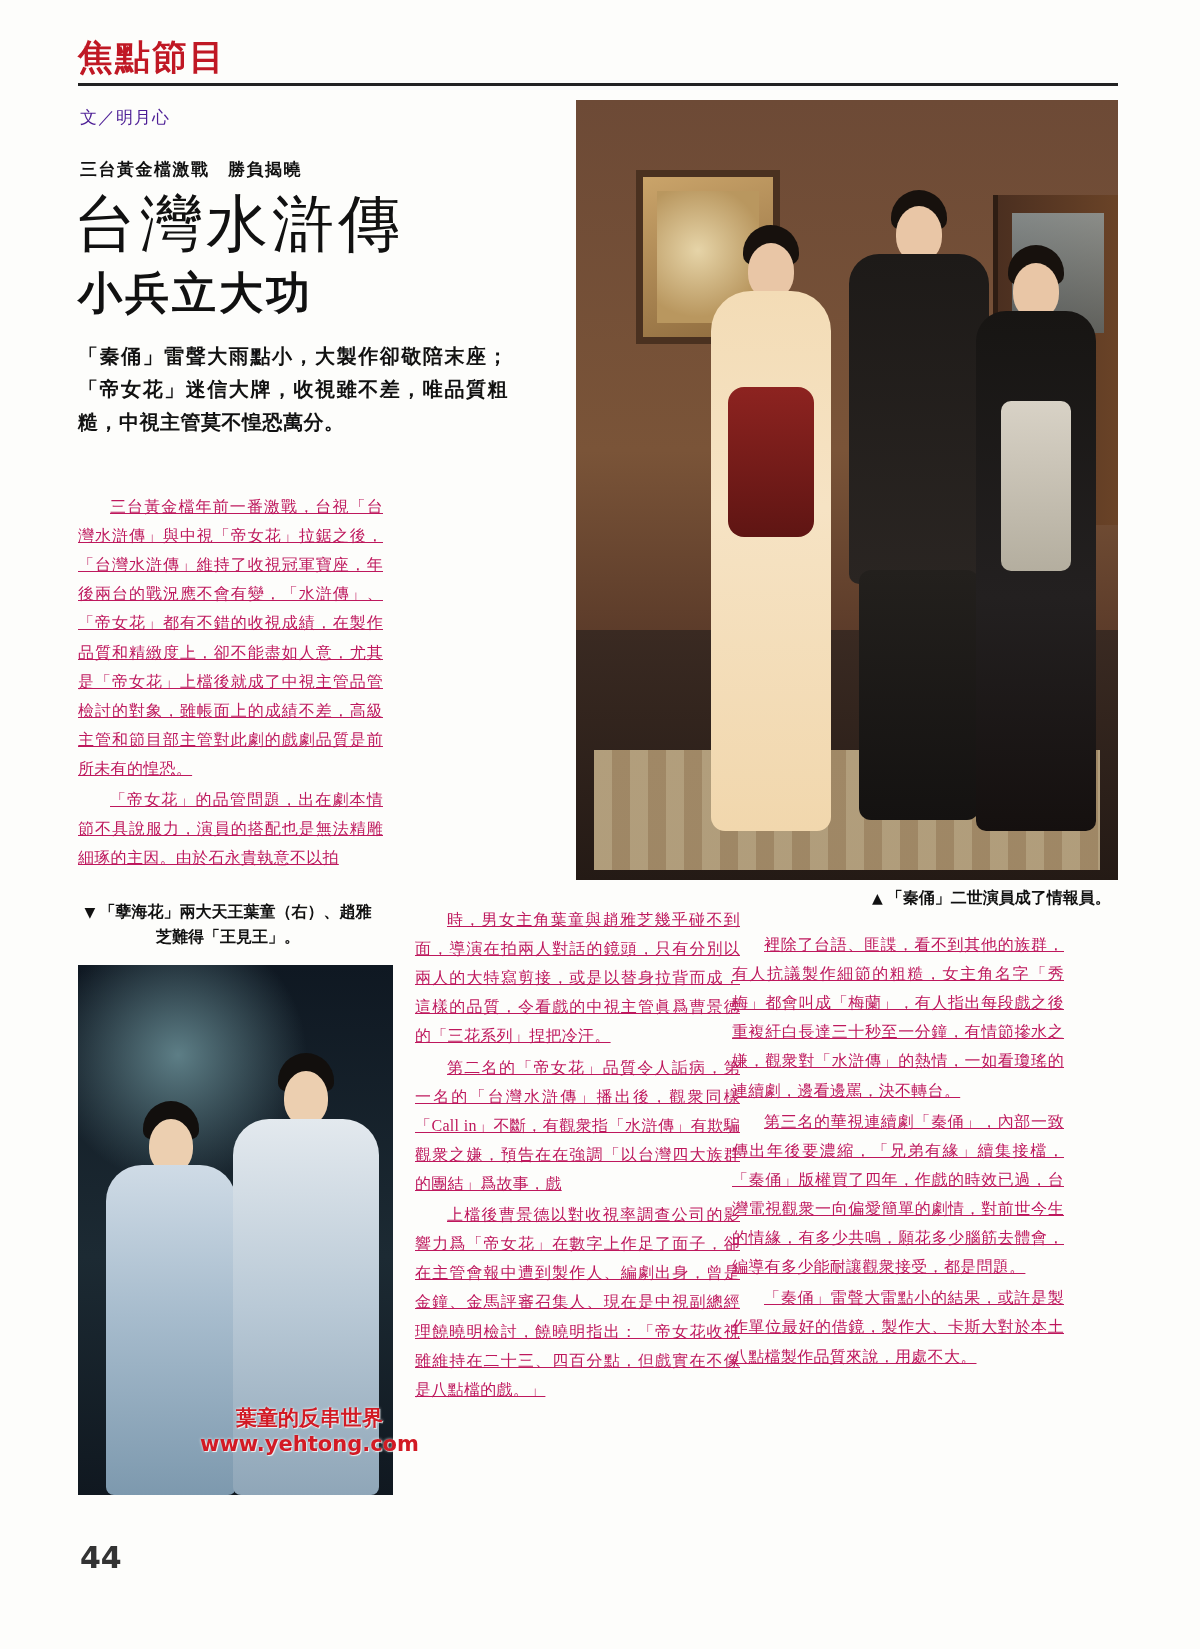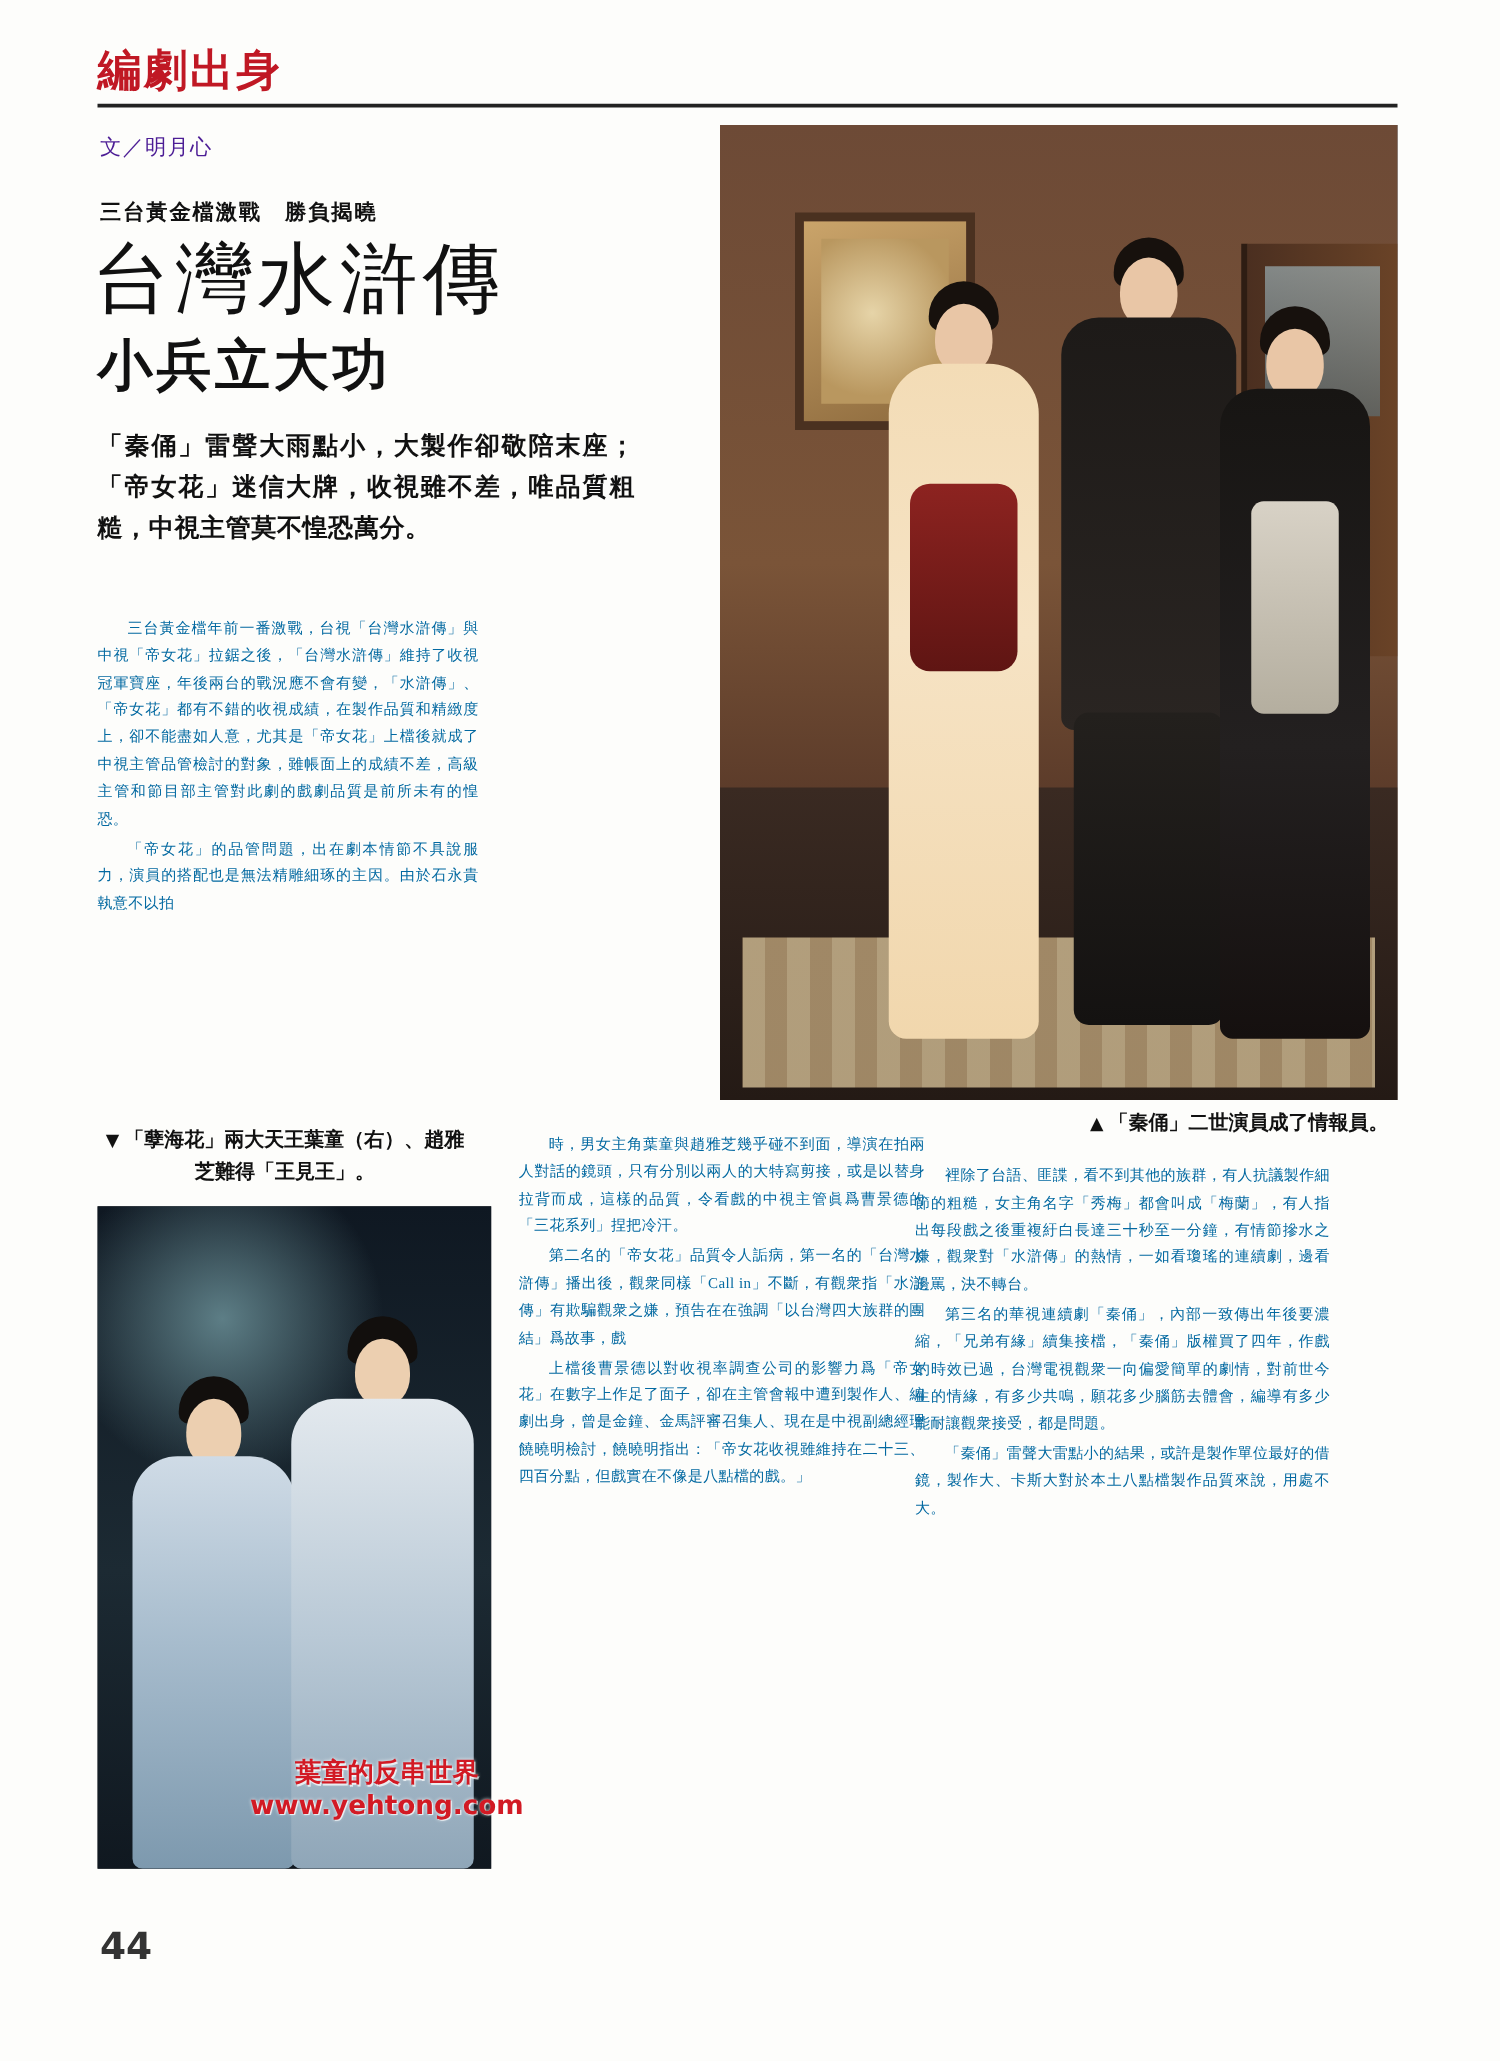--- a/index.html
+++ b/index.html
@@ -155,25 +155,26 @@
     font-size: 21px;
     color: #d21a24;
     text-shadow: 0 0 3px rgba(255,255,255,.9), 1px 1px 0 rgba(255,255,255,.7);
     line-height: 1.25;
     text-align: center;
   }
 
   
   .col {
     position: absolute;
-    font-size: 12px;
+    font-size: 16px;
     line-height: 1.82;
     letter-spacing: 0.3px;
     text-align: justify;
-    color: #0369a1;
+    color: #be185d;
+    text-decoration: underline;
   }
   .col p { margin: 0 0 0 0; text-indent: 2em; }
   .col p + p { margin-top: 2px; }
 
   #col1 { left: 78px; top: 492px; width: 305px; }
   #col2a { left: 415px; top: 492px; width: 152px; }
   #col2b { left: 415px; top: 905px; width: 325px; }
   #col3 { left: 732px; top: 930px; width: 332px; }
 
   .folio {
@@ -297,21 +298,21 @@
   .s2-b .head { top: 36px; }
   .s2-b .robe { top: 84px; width: 146px; height: 376px;
                 background: linear-gradient(180deg,#e3e9ee 0%, #b9c9d6 50%, #8fa6b8 100%); }
 </style>
 </head>
 <body>
 
 <div class="page">
 
   <div class="section-head">
-    <div class="title">編劇出身</div>
+    <div class="title">焦點節目</div>
     <div class="rule"></div>
   </div>
   <div class="byline">文／明月心</div>
 
   <div class="kicker">三台黃金檔激戰　勝負揭曉</div>
   <div class="headline-main">台灣水滸傳</div>
   <div class="headline-sub">小兵立大功</div>
   <div class="standfirst">「秦俑」雷聲大雨點小，大製作卻敬陪末座；「帝女花」迷信大牌，收視雖不差，唯品質粗糙，中視主管莫不惶恐萬分。</div>
 
   <div class="photo-top">

